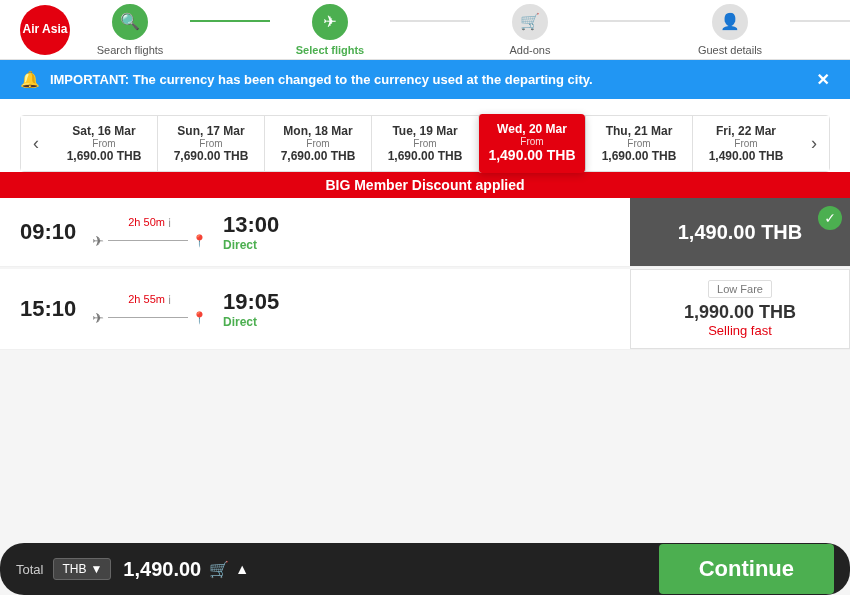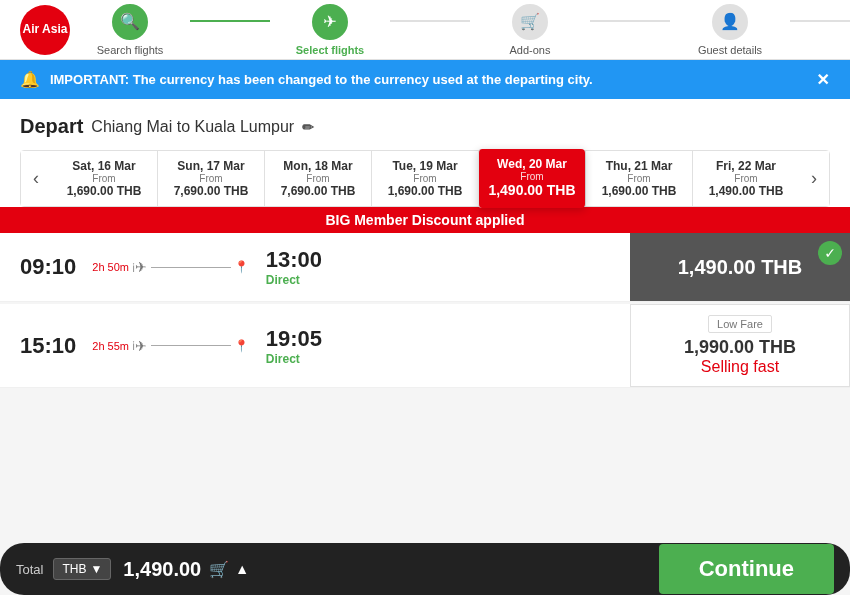--- a/index.html
+++ b/index.html
@@ -195,21 +195,21 @@
       align-items: center;
       gap: 16px;
     }
     .flight-time {
       font-size: 22px;
       font-weight: bold;
       color: #222;
     }
     .flight-duration {
       display: flex;
-      flex-direction: row;
+      flex-direction: column;
       align-items: center;
     }
     .duration-time {
       font-size: 11px;
       color: #e3000f;
       display: flex;
       align-items: center;
       gap: 3px;
     }
     .duration-line {
@@ -281,21 +281,21 @@
       padding: 2px 8px;
       border-radius: 2px;
       margin-bottom: 4px;
     }
     .low-fare-price {
       font-size: 18px;
       font-weight: bold;
       color: #333;
     }
     .low-fare-selling {
-      font-size: 16px;
+      font-size: 13px;
       color: #e3000f;
     }
 
     
     .footer {
       background: #222;
       color: white;
       display: flex;
       align-items: center;
       padding: 0 16px;
@@ -384,25 +384,20 @@
 
 </div>
 
 <div class="banner">
   <span class="banner-icon">🔔</span>
   <span>IMPORTANT: The currency has been changed to the currency used at the departing city.</span>
   <span class="banner-close">✕</span>
 </div>
 
 <div class="main-content">
-  <div class="depart-title">
-    <span>Depart</span>
-    <span class="depart-route">Chiang Mai to Kuala Lumpur</span>
-    <span class="edit-icon">✏</span>
-  </div>
 
   <div class="date-selector">
     <button class="date-nav">‹</button>
 
     <div class="date-item">
       <div class="date-day">Sat, 16 Mar</div>
       <div class="date-from">From</div>
       <div class="date-price">1,690.00 THB</div>
     </div>
     <div class="date-item">

